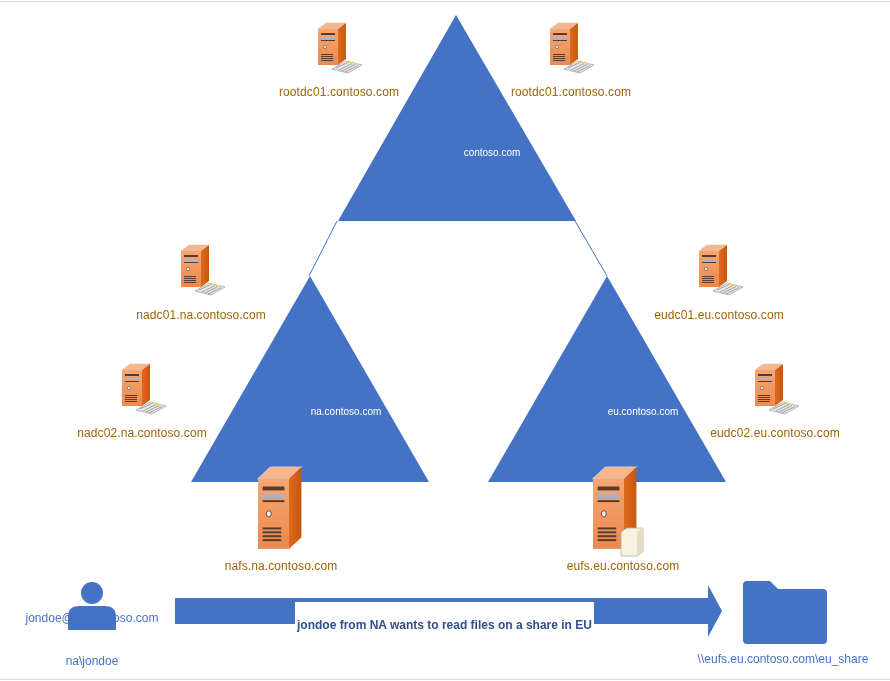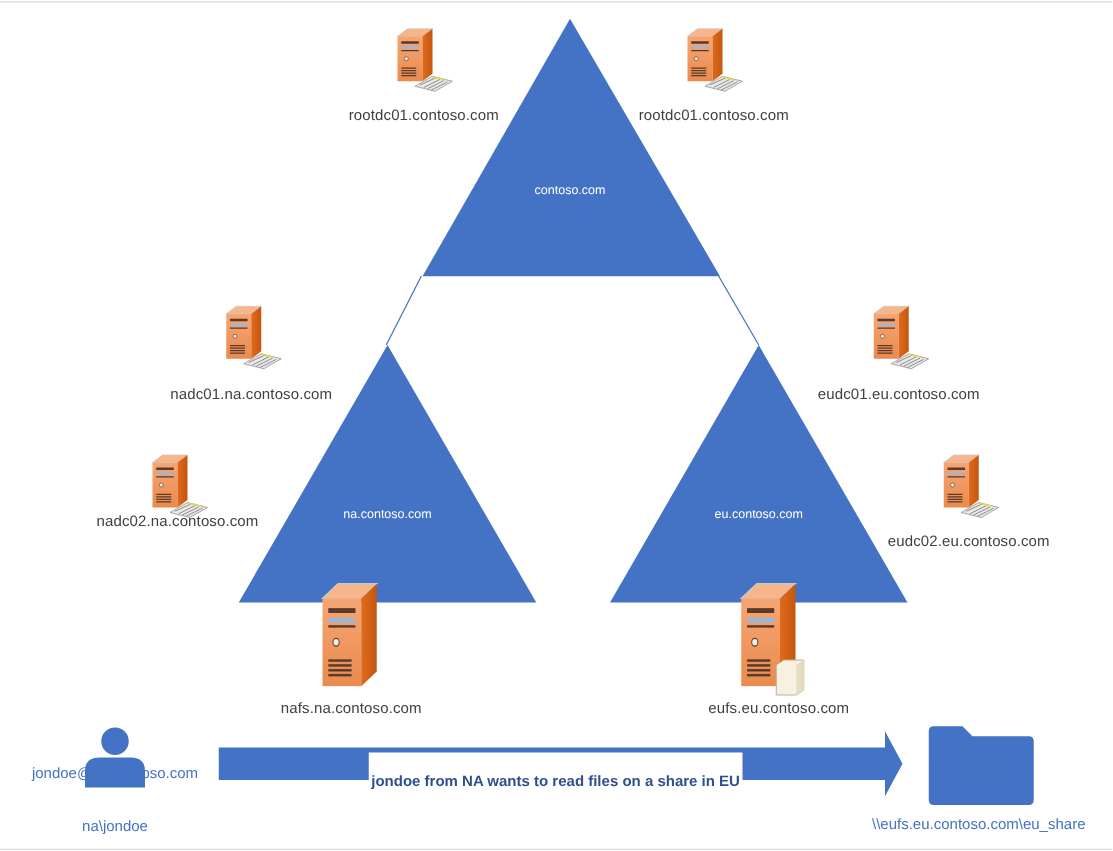--- a/index.html
+++ b/index.html
@@ -1,21 +1,21 @@
 <!DOCTYPE html>
 <html><head>
 <meta charset="utf-8">
 <style>
   html, body { margin: 0; padding: 0; background: #ffffff; }
   body { width: 890px; height: 681px; position: relative; overflow: hidden; font-family: "Liberation Sans", sans-serif; }
   .frame-top { position: absolute; left: 0; top: 1px; width: 890px; height: 1px; background: #d9d9d9; }
   .frame-bottom { position: absolute; left: 0; top: 679px; width: 890px; height: 1px; background: #d9d9d9; }
   svg.diagram { position: absolute; left: 0; top: 0; }
-  .lbl { position: absolute; font-size: 12px; color: #404040; white-space: nowrap; transform: translateX(-50%); letter-spacing: 0.1px; }
-  .tri-lbl { position: absolute; font-size: 10px; color: #ffffff; white-space: nowrap; transform: translateX(-50%); }
+  .lbl { position: absolute; font-size: 12px; color: #a16207; white-space: nowrap; transform: translateX(-50%); letter-spacing: 0.1px; }
+  .tri-lbl { position: absolute; font-size: 10px; color: #ffffff; white-space: nowrap; transform: translateX(-50%); margin-left: 36px; }
   .blue-lbl { position: absolute; font-size: 12px; color: #4472c4; white-space: nowrap; transform: translateX(-50%); text-align: center; }
   .arrow-text { position: absolute; left: 295px; top: 602px; background: #ffffff; color: #2f4f8f; font-weight: bold; font-size: 12px; padding: 16px 2px; white-space: nowrap; line-height: 15px; }
 </style>
 </head>
 <body>
 
 <div class="frame-top"></div>
 <div class="frame-bottom"></div>
 
 <svg class="diagram" width="890" height="681" viewBox="0 0 890 681">
@@ -122,21 +122,21 @@
   </g>
 </svg>
 
 <div class="tri-lbl" style="left:456px; top:147px;">contoso.com</div>
 <div class="tri-lbl" style="left:310px; top:406px;">na.contoso.com</div>
 <div class="tri-lbl" style="left:607px; top:406px;">eu.contoso.com</div>
 
 <div class="lbl" style="left:339px; top:85px;">rootdc01.contoso.com</div>
 <div class="lbl" style="left:571px; top:85px;">rootdc01.contoso.com</div>
 <div class="lbl" style="left:201px; top:308px;">nadc01.na.contoso.com</div>
-<div class="lbl" style="left:142px; top:410px;">nadc02.na.contoso.com</div>
+<div class="lbl" style="left:142px; top:426px;">nadc02.na.contoso.com</div>
 <div class="lbl" style="left:719px; top:308px;">eudc01.eu.contoso.com</div>
 <div class="lbl" style="left:775px; top:426px;">eudc02.eu.contoso.com</div>
 <div class="lbl" style="left:281px; top:559px;">nafs.na.contoso.com</div>
 <div class="lbl" style="left:623px; top:559px;">eufs.eu.contoso.com</div>
 
 <div class="blue-lbl" style="left:92px; top:611px;">jondoe@na.contoso.com</div>
 <div class="blue-lbl" style="left:92px; top:654px;">na\jondoe</div>
 
 <div class="arrow-text">jondoe from NA wants to read files on a share in EU</div>
 

